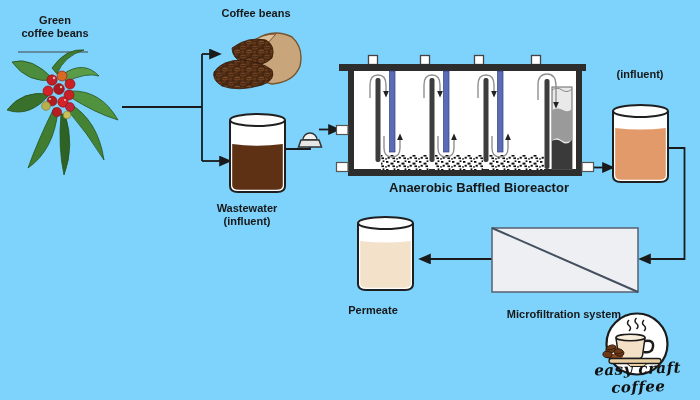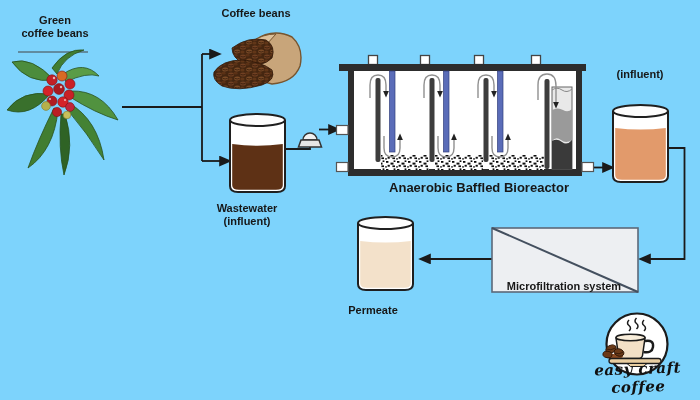--- a/index.html
+++ b/index.html
@@ -223,19 +223,19 @@
   <div>Wastewater</div>
   <div>(influent)</div>
 </div>
 
 <div class="lbl big" style="left:369px;top:180px;width:220px;">Anaerobic Baffled Bioreactor</div>
 
 <div class="lbl" style="left:595px;top:68px;width:90px;">
   <div>(influent)</div>
 </div>
 
-<div class="lbl" style="left:489px;top:280px;width:150px;">Microfiltration system</div>
+<div class="lbl" style="left:489px;top:308px;width:150px;">Microfiltration system</div>
 
 <div class="lbl" style="left:328px;top:304px;width:90px;">Permeate</div>
 
 <div class="logo-text">easy craft coffee</div>
 
 </div>
 
 </body></html>

